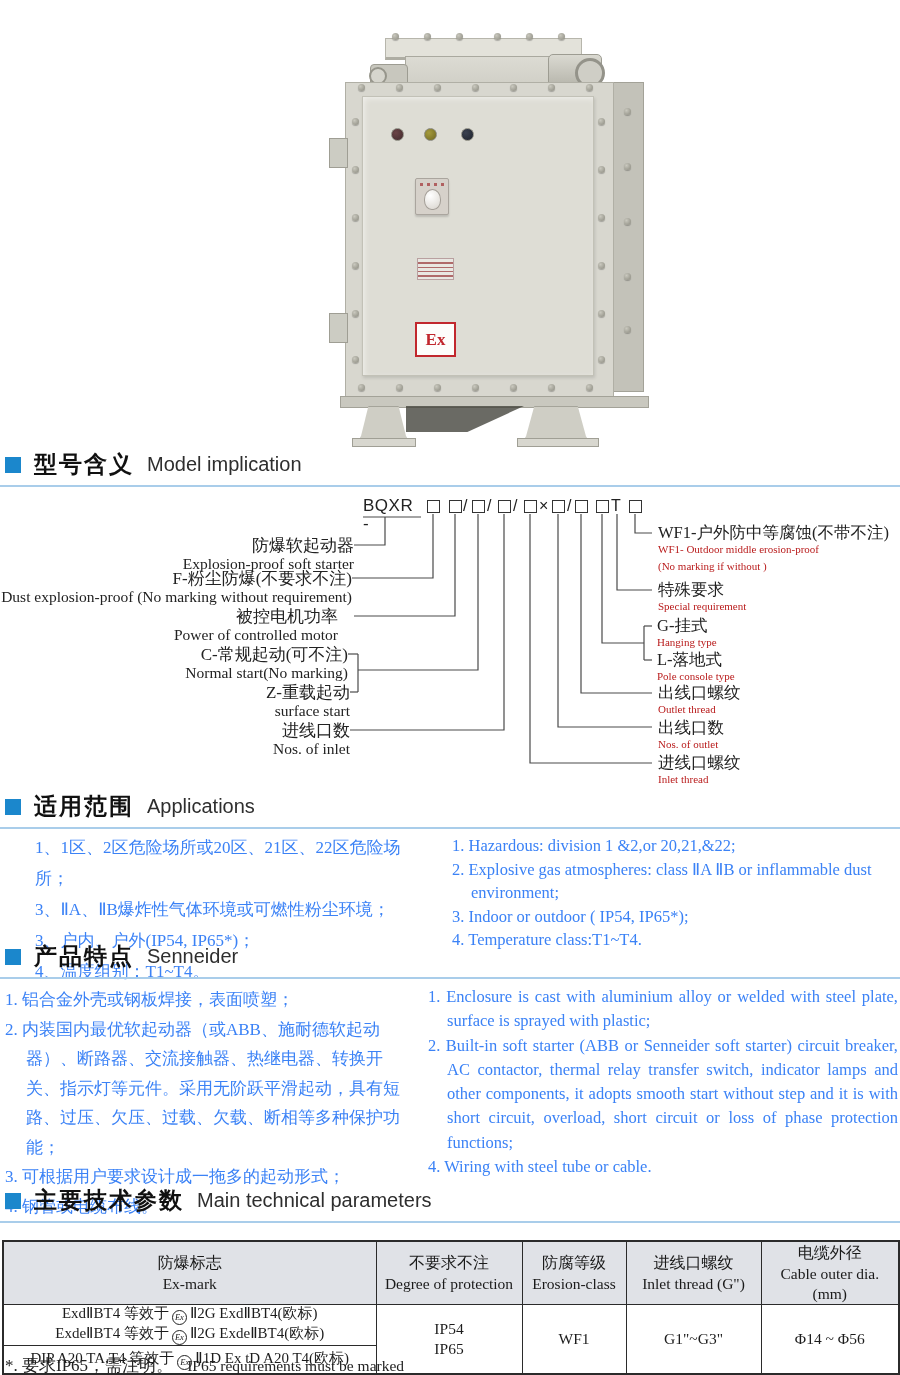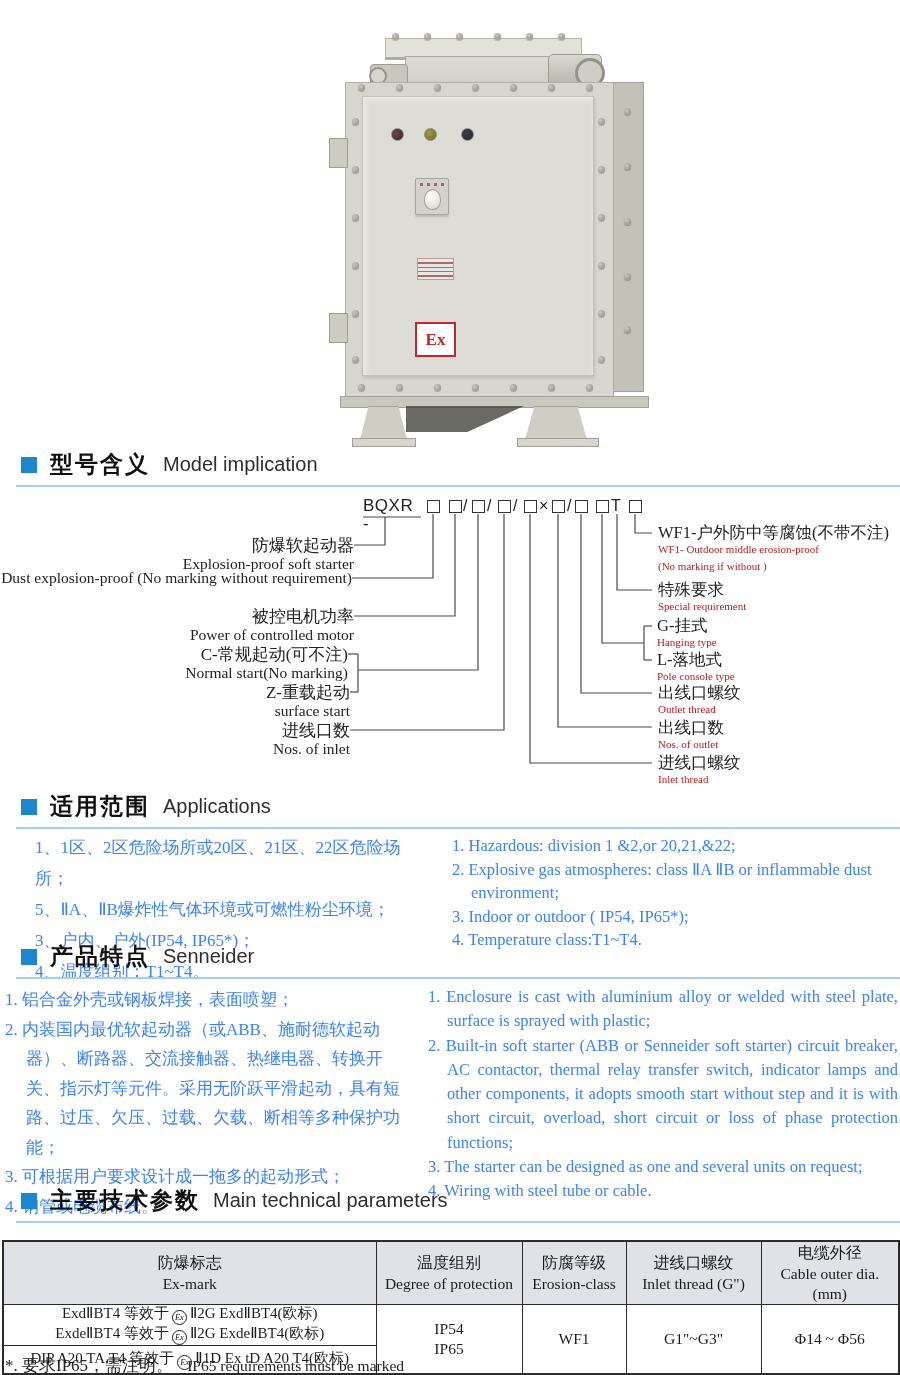--- a/index.html
+++ b/index.html
@@ -1,21 +1,21 @@
 <!DOCTYPE html>
 <html><head>
 <meta charset="utf-8">
 <style>
   html,body{margin:0;padding:0;}
   body{width:900px;height:1375px;position:relative;background:#fff;overflow:hidden;
        font-family:"Liberation Serif",serif;color:#1c1c1c;}
   i{font-style:normal;}
 
   
-  .sec{position:absolute;left:16px;width:772px;height:38px;}
+  .sec{position:absolute;left:0;width:772px;height:38px;}
   .sec .row{display:flex;align-items:center;gap:13px;padding-left:5px;}
   .sq{width:16px;height:16px;flex:0 0 16px;}
   .cn-title{font-family:"Liberation Sans",sans-serif;font-size:23px;font-weight:bold;color:#101010;letter-spacing:2px;}
   .en-title{font-family:"Liberation Sans",sans-serif;font-size:20px;color:#2e2e2e;}
   .rule{position:absolute;left:0;width:900px;height:2px;}
 
   
   #product{position:absolute;left:310px;top:8px;width:340px;height:445px;}
   #product *{position:absolute;}
   .lid{left:75px;top:30px;width:195px;height:18px;background:#e3e2da;border:1px solid #b7b6ac;border-bottom:3px solid #aeada3;}
@@ -214,23 +214,24 @@
     <span class="fbox" style="left: 233px;"></span>
     <span class="ftext" style="left: 248px;">T</span>
     <span class="fbox" style="left: 266px;"></span>
   </div>
 
 <div class="dlab left" style="top:536px;right:546px;">
   <div class="dl-cn">防爆软起动器</div>
   <div class="dl-en">Explosion-proof  soft  starter</div>
 </div>
 <div class="dlab left" style="top:569px;right:548px;">
+  <div class="dl-cn">F-粉尘防爆(不要求不注)</div>
   <div class="dl-en">Dust explosion-proof (No marking without requirement)</div>
 </div>
-<div class="dlab left" style="top:607px;right:546px;">
+<div class="dlab left" style="top:607px;right:562px;">
   <div class="dl-cn">被控电机功率</div>
   <div class="dl-en">Power  of  controlled  motor</div>
 </div>
 <div class="dlab left" style="top:645px;right:552px;">
   <div class="dl-cn">C-常规起动(可不注)</div>
   <div class="dl-en">Normal  start(No marking)</div>
 </div>
 <div class="dlab left" style="top:683px;right:550px;">
   <div class="dl-cn">Z-重载起动</div>
   <div class="dl-en">surface start</div>
@@ -272,21 +273,21 @@
   <div class="row">
     <span class="sq" style="background:#1b87cc;"></span>
     <span class="cn-title">适用范围</span>
     <span class="en-title">Applications</span>
   </div>
   <div class="rule" style="top:36px;background:#a9cdea;"></div>
 </div>
 
 <div class="list" id="apps-cn">
   <div class="item">1、1区、2区危险场所或20区、21区、22区危险场所；</div>
-  <div class="item">5、ⅡA、ⅡB爆炸性气体环境或可燃性粉尘环境；</div>
+  <div class="item">3、ⅡA、ⅡB爆炸性气体环境或可燃性粉尘环境；</div>
   <div class="item">3、户内、户外(IP54, IP65*)；</div>
   <div class="item">4、温度组别：T1~T4。</div>
 </div>
 <div class="list" id="apps-en">
   <div class="item">1. Hazardous: division 1  &amp;2,or 20,21,&amp;22;</div>
   <div class="item">2. Explosive gas atmospheres: class ⅡA ⅡB  or inflammable dust environment;</div>
   <div class="item">3. Indoor or outdoor ( IP54, IP65*);</div>
   <div class="item">4. Temperature class:T1~T4.</div>
 </div>
 
@@ -301,21 +302,20 @@
 
 <div class="list" id="feat-cn">
   <div class="item">1. 铝合金外壳或钢板焊接，表面喷塑；</div>
   <div class="item">2. 内装国内最优软起动器（或ABB、施耐德软起动器）、断路器、交流接触器、热继电器、转换开关、指示灯等元件。采用无阶跃平滑起动，具有短路、过压、欠压、过载、欠载、断相等多种保护功能；</div>
   <div class="item">3. 可根据用户要求设计成一拖多的起动形式；</div>
   <div class="item">4. 钢管或电缆布线。</div>
 </div>
 <div class="list" id="feat-en">
   <div class="item">1. Enclosure is cast with aluminium alloy or  welded  with  steel plate, surface is sprayed with plastic;</div>
   <div class="item">2. Built-in  soft  starter  (ABB  or Senneider  soft  starter)  circuit  breaker, AC contactor, thermal relay  transfer  switch,  indicator  lamps  and  other components, it adopts  smooth  start without step  and  it is  with  short  circuit, overload,  short  circuit  or loss of  phase  protection  functions;</div>
-  <div class="item">3. The starter  can  be designed as one  and several units on request;</div>
   <div class="item">4. Wiring  with  steel  tube  or  cable.</div>
 </div>
 
 <div class="sec" style="top:1185px;">
   <div class="row">
     <span class="sq" style="background:#1b87cc;"></span>
     <span class="cn-title">主要技术参数</span>
     <span class="en-title">Main technical parameters</span>
   </div>
   <div class="rule" style="top:36px;background:#a9cdea;"></div>
@@ -329,21 +329,21 @@
       <col style="width:135px">
       <col style="width:138px">
     </colgroup>
   <thead>
     <tr>
       <th>
         <div class="th-cn">防爆标志</div>
           <div class="th-en">Ex-mark</div>
         </th>
       <th>
-        <div class="th-cn">温度组别</div>
+        <div class="th-cn">不要求不注</div>
           <div class="th-en">Degree of protection</div>
         </th>
       <th>
         <div class="th-cn">防腐等级</div>
           <div class="th-en">Erosion-class</div>
         </th>
       <th>
         <div class="th-cn">进线口螺纹</div>
           <div class="th-en">Inlet  thread (G")</div>
         </th>

